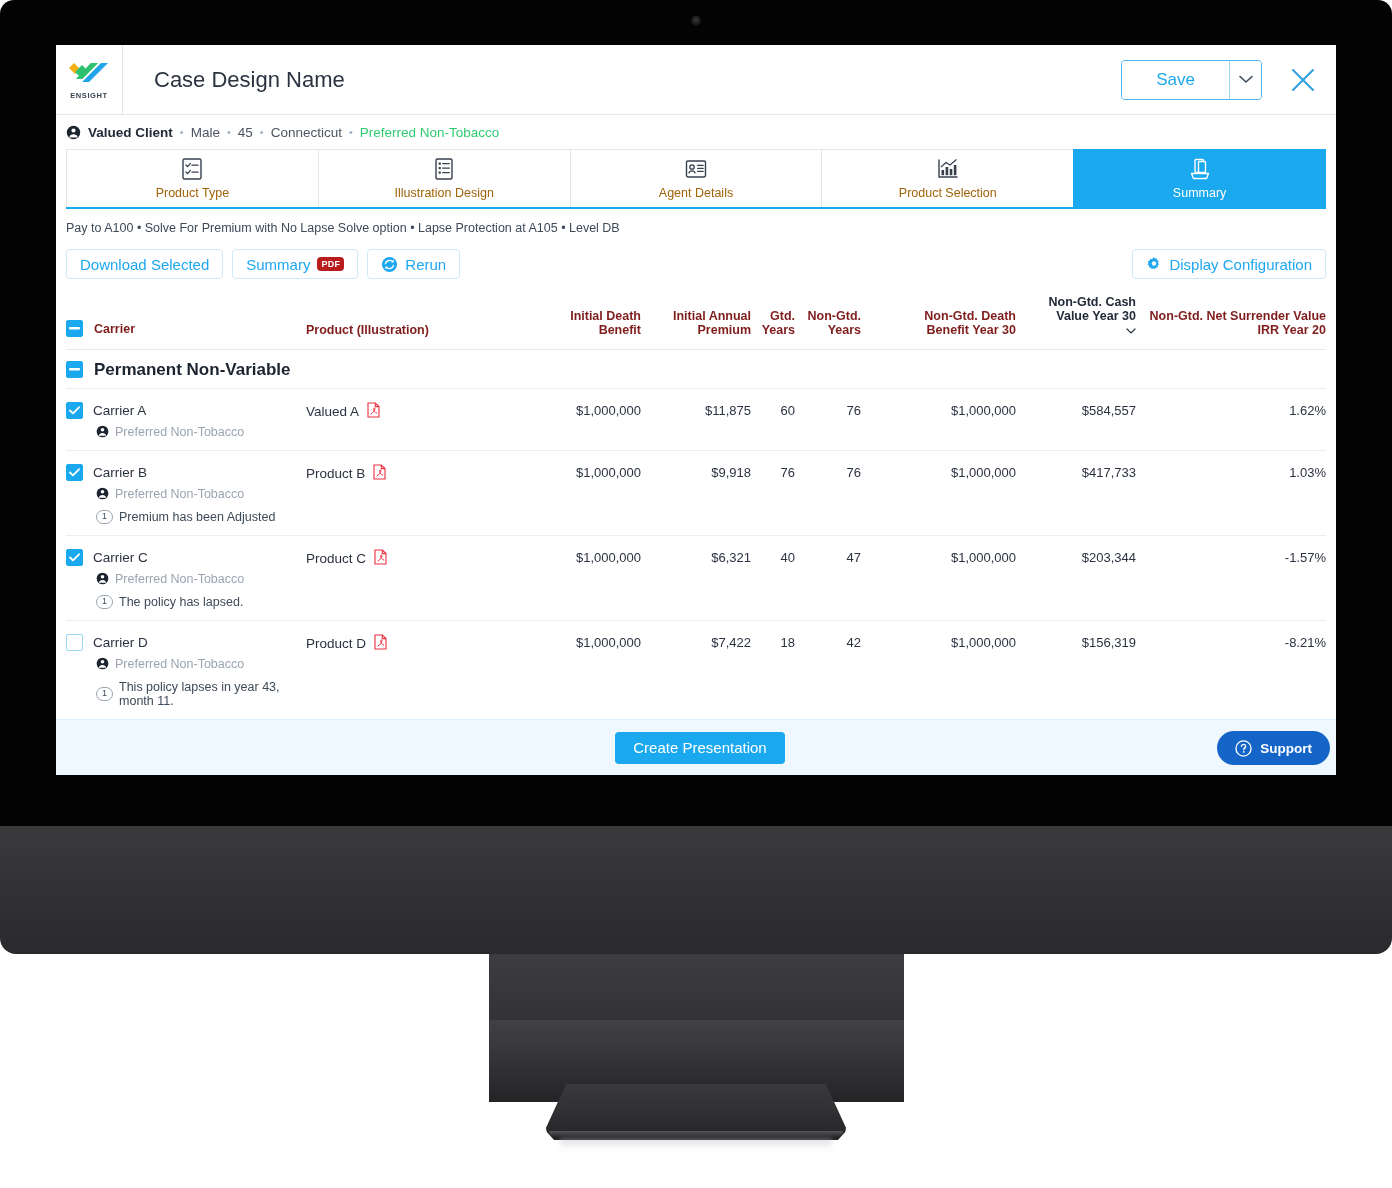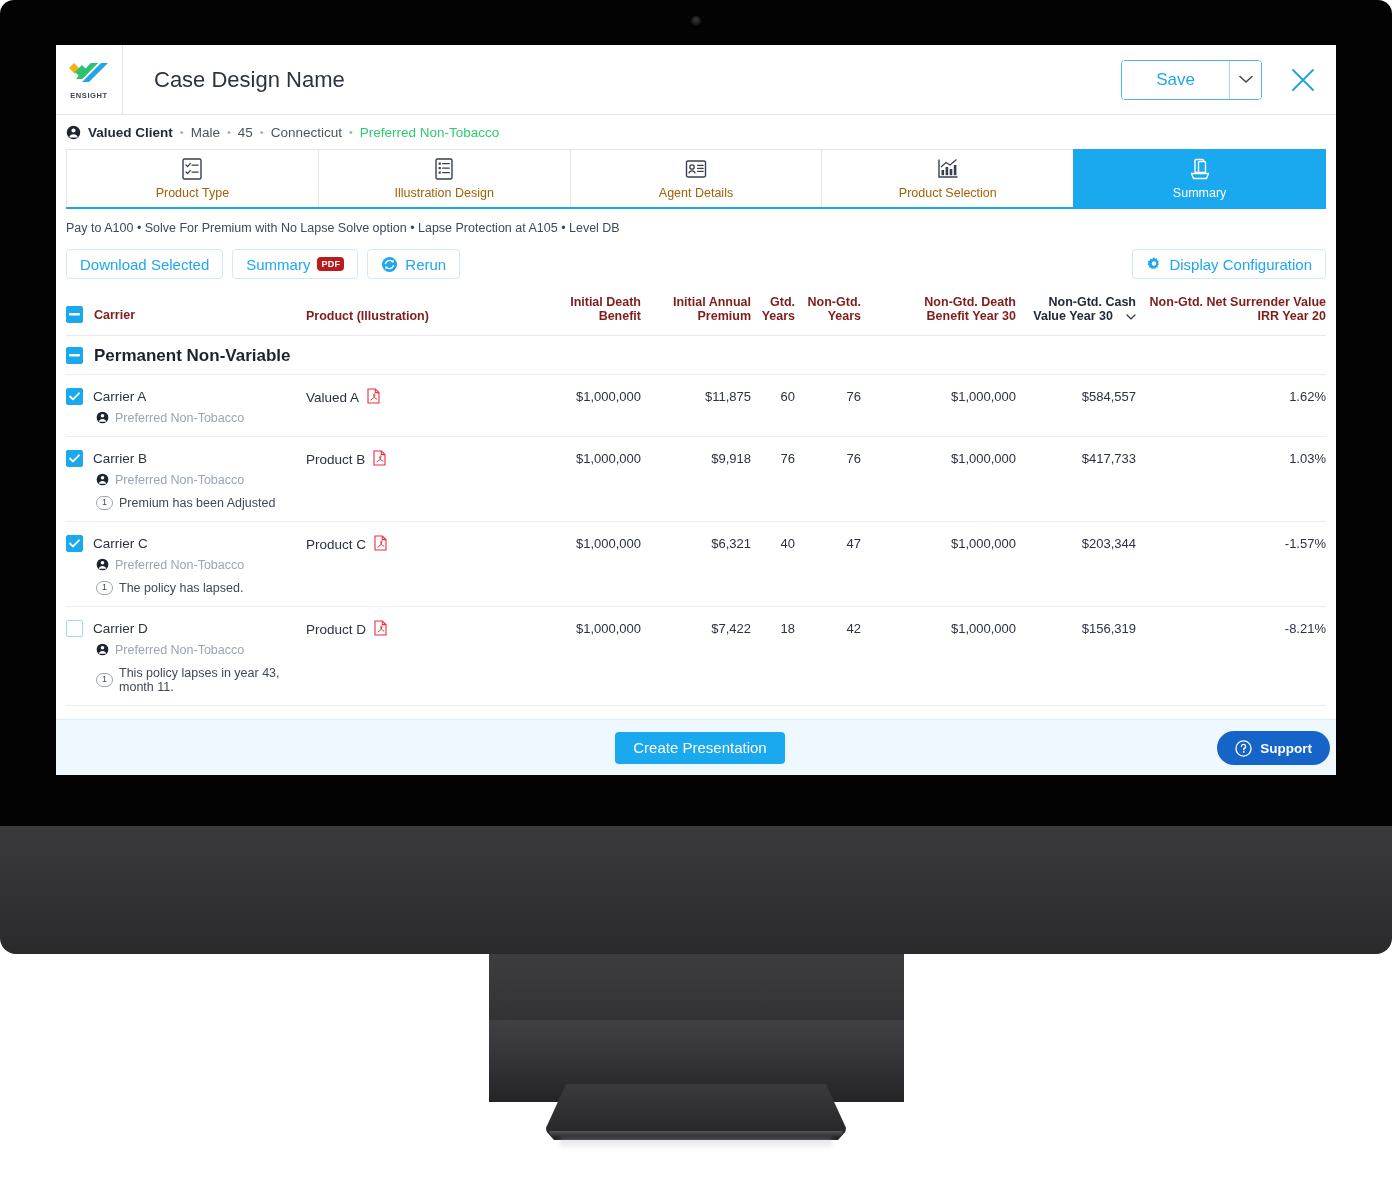--- a/index.html
+++ b/index.html
@@ -372,21 +372,21 @@
             <th>
               <div>Non-Gtd.</div>
               <div>Years</div>
             </th>
             <th>
               <div>Non-Gtd. Death</div>
               <div>Benefit Year 30</div>
             </th>
             <th class="c-hl">
               <div>Non-Gtd. Cash</div>
-              <div style="display:flex;align-items:flex-end;justify-content:flex-end;gap:13px;">
+              <div style="display:flex;align-items:flex-end;justify-content:flex-end;gap:5px;flex-direction:column;">
                 <span>Value Year 30</span>
                 <svg width="10" height="7" viewBox="0 0 10 7" style="margin-bottom:2px;">
                   <path d="M1 1 L5 5 L9 1" stroke="#2b3240" stroke-width="1.2" fill="none" stroke-linecap="round"></path>
                 </svg>
               </div>
             </th>
             <th>
               <div>Non-Gtd. Net Surrender Value</div>
               <div>IRR Year 20</div>
             </th>

